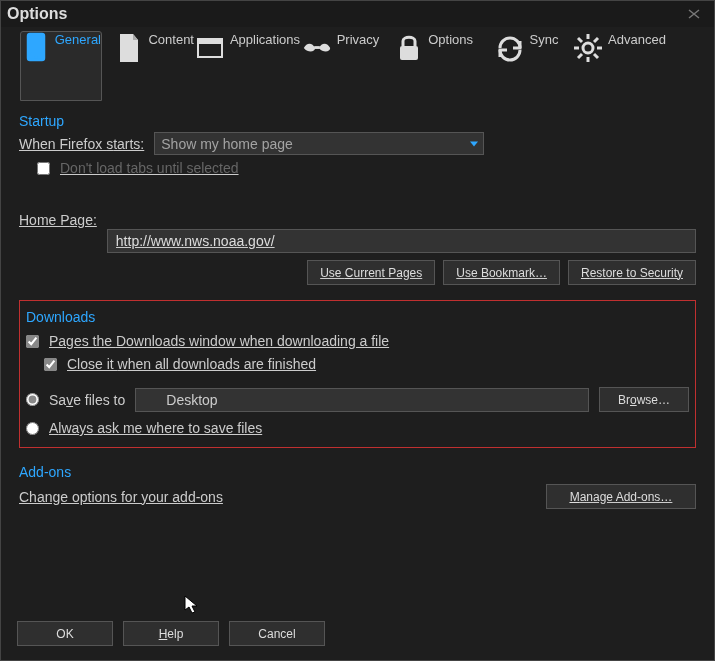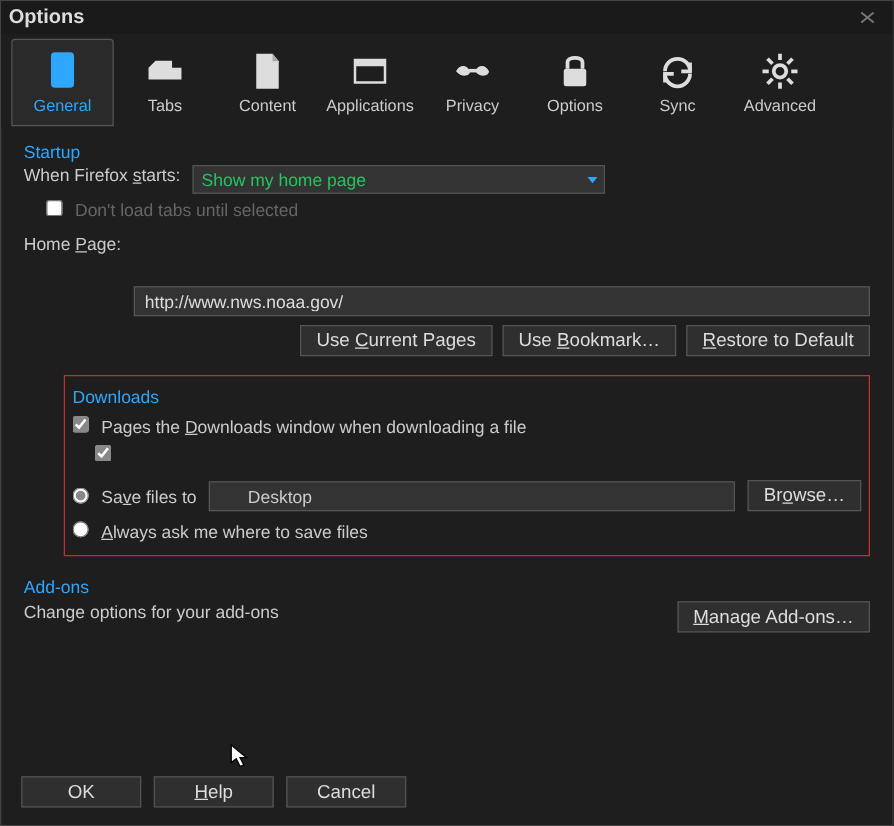--- a/index.html
+++ b/index.html
@@ -15,53 +15,53 @@
     height: 26px; display: flex; align-items: center; justify-content: space-between;
     padding: 0 6px; background: #1a1a1a;
   }
   .titlebar .title { color: #ddd; font-size: 16px; font-weight: bold; text-align: center; }
   .titlebar .win-controls { display: flex; gap: 4px; }
   .titlebar .win-btn { width: 28px; height: 18px; display: flex; align-items: center; justify-content: center; color: #888; cursor: default; }
   .tabstrip {
     display: flex; gap: 0; padding: 4px 8px 0 8px; background: #1e1e1e;
   }
   .tab {
-    width: 82px; height: 70px; display: flex; flex-direction: column; align-items: center; justify-content: center;
-    gap: 4px; cursor: pointer; border: 1px solid transparent; border-radius: 3px 3px 0 0;
+    width: 82px; height: 70px; display: flex; flex-direction: row; justify-content: center;
+    gap: 4px; cursor: pointer; border: 1px solid transparent; border-radius: 3px 3px 0 0; margin-left: 11px;
   }
   .tab .icon { width: 32px; height: 32px; display: flex; align-items: center; justify-content: center; }
   .tab .label { font-size: 13px; color: #ccc; }
   .tab.active { background: #2a2a2a; border-color: #555; }
   .tab.active .label { color: #2ea7ff; }
   .tab.active svg * { fill: #2ea7ff; stroke: #2ea7ff; }
   .content {
     flex: 1; padding: 12px 18px 8px 18px; color: #ccc; font-size: 14px;
     display: flex; flex-direction: column; gap: 8px;
   }
   .section-title { color: #2ea7ff; font-size: 14px; padding-bottom: 2px; }
-  .row { display: flex; gap: 10px; padding: 1px 0; }
+  .row { display: flex; align-items: center; gap: 10px; padding: 1px 0; text-decoration: underline; }
   .label-text { color: #ccc; }
   .label-disabled { color: #666; }
   select.combo {
-    background: #333; color: #22c55e; border: 1px solid #555; font-size: 14px;
+    background: #333; color: #a3a3a3; border: 1px solid #555; font-size: 14px;
     padding: 2px 24px 2px 6px; height: 23px; appearance: none; position: relative;
   }
   .combo-wrap { position: relative; width: 330px; }
   .combo-wrap select { width: 100%; }
   .combo-wrap::after {
     content: ""; position: absolute; right: 6px; top: 50%; transform: translateY(-50%);
     width: 0; height: 0; border-left: 4px solid transparent; border-right: 4px solid transparent; border-top: 5px solid #2ea7ff;
     pointer-events: none;
   }
   input[type=text].field {
     background: #333; color: #ddd; border: 1px solid #555; font-size: 14px;
     padding: 3px 8px; height: 24px;
   }
   .btn {
-    background: #2f2f2f; color: #ddd; border: 1px solid #555; font-size: 15px;
+    background: #2f2f2f; color: #ddd; border: 1px solid #555; font-size: 12px;
     padding: 0 12px; height: 25px; cursor: pointer; min-width: 80px;
   }
   .redbox { border: 1px solid #c03030; padding: 8px 6px 10px 6px; }
   .cb { width: 13px; height: 13px; accent-color: #888; }
   .radio { width: 13px; height: 13px; accent-color: #888; }
   .indent1 { padding-left: 18px; }
   .browse-row { display: flex; align-items: center; gap: 10px; }
   .path-field {
     background: #333; color: #ccc; border: 1px solid #555; height: 24px;
     flex: 1; display: flex; align-items: center; padding: 0 30px; font-size: 14px;
@@ -96,28 +96,20 @@
   <div class="tabstrip">
     <div class="tab active">
       <span class="icon">
         <svg width="28" height="34" viewBox="0 0 28 34">
             <rect x="6" y="3" width="16" height="26" rx="2" fill="none" stroke="#2ea7ff" stroke-width="2.5"></rect>
             <rect x="9" y="6" width="10" height="16" fill="#2ea7ff"></rect>
             <circle cx="14" cy="26" r="1.5" fill="#2ea7ff"></circle>
           </svg>
       </span>
       <span class="label">General</span>
-    </div>
-    <div class="tab">
-      <span class="icon">
-        <svg width="34" height="30" viewBox="0 0 34 30">
-            <path d="M3 22 L3 12 L9 6 L23 6 L23 12 L31 12 L31 22 Z" fill="#ddd"></path>
-          </svg>
-      </span>
-      <span class="label">Tabs</span>
     </div>
     <div class="tab">
       <span class="icon">
         <svg width="28" height="34" viewBox="0 0 28 34">
             <path d="M5 3 L18 3 L23 9 L23 31 L5 31 Z" fill="#ddd"></path>
             <path d="M18 3 L18 9 L23 9" fill="#aaa"></path>
           </svg>
       </span>
       <span class="label">Content</span>
     </div>
@@ -195,32 +187,33 @@
         <input type="checkbox" class="cb" style="">
         <span class="label-disabled">Don't load tabs until selected</span>
       </div>
       <div class="row" style="padding-top:10px;">
         <span class="label-text"><span>Home </span><span class="underline-first">P</span><span>age:</span></span>
         <input type="text" class="field" style="flex: 1 1 0%; margin-top: 42px;" value="http://www.nws.noaa.gov/">
       </div>
       <div class="row" style="justify-content:flex-end; gap:8px; padding-top:6px;">
         <button class="btn"><span>Use </span><span class="underline-first">C</span><span>urrent Pages</span></button>
         <button class="btn"><span>Use </span><span class="underline-first">B</span><span>ookmark…</span></button>
-        <button class="btn"><span></span><span class="underline-first">R</span><span>estore to Default</span></button>
-      </div>
-    </div>
-
-    <div class="redbox" style="margin-top:6px;margin-left:32px;">
+        <button class="btn"><span></span><span class="underline-first">R</span><span>estore to Security</span></button>
+      </div>
+    </div>
+
+    <div class="redbox" style="margin-top:6px;">
       <div class="section-title">Downloads</div>
       <div class="row" style="padding-top:6px;">
         <input type="checkbox" class="cb" checked="" style="">
         <span class="label-text"><span>Pages the </span><span class="underline-first">D</span><span>ownloads window when downloading a file</span></span>
       </div>
       <div class="row indent1" style="padding-top:6px;">
         <input type="checkbox" class="cb" checked="" style="">
+        <span class="label-text"><span>Close it </span><span class="underline-first">w</span><span>hen all downloads are finished</span></span>
       </div>
       <div class="browse-row" style="padding-top:14px;">
         <input type="radio" name="dl" class="radio" checked="" style="">
         <span class="label-text"><span>Sa</span><span class="underline-first">v</span><span>e files to</span></span>
         <div class="path-field">
             <span>Desktop</span>
           </div>
         <button class="btn" style="min-width:90px;"><span>Br</span><span class="underline-first">o</span><span>wse…</span></button>
       </div>
       <div class="row" style="padding-top:8px;">

